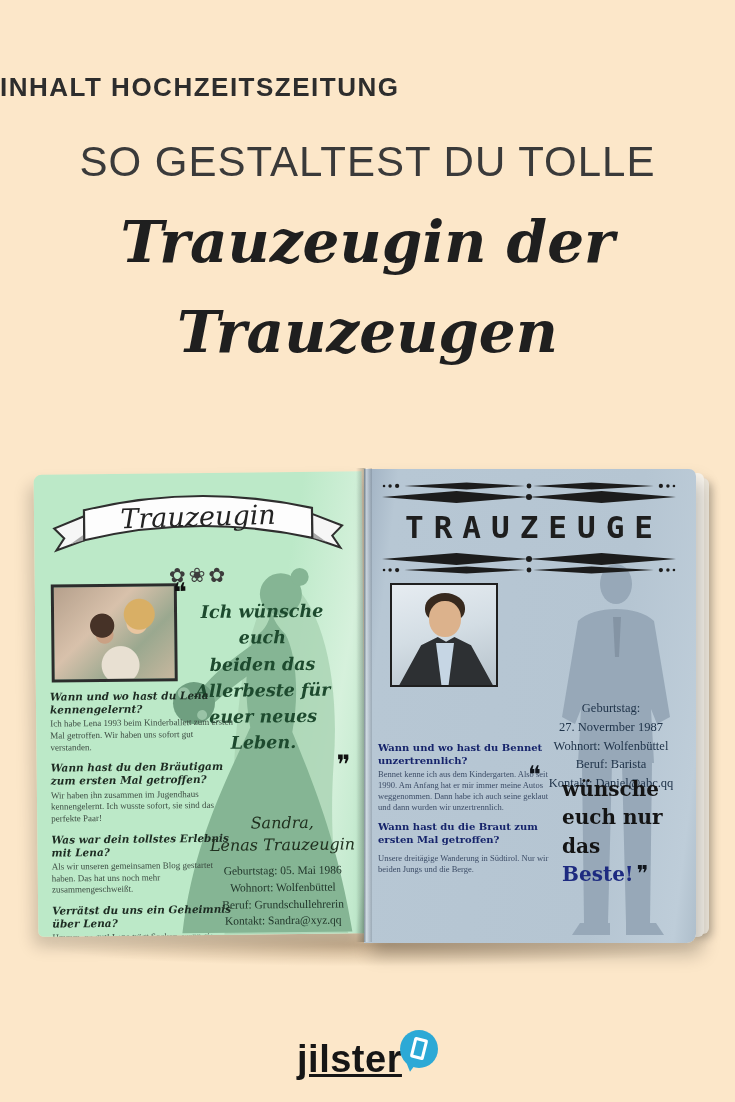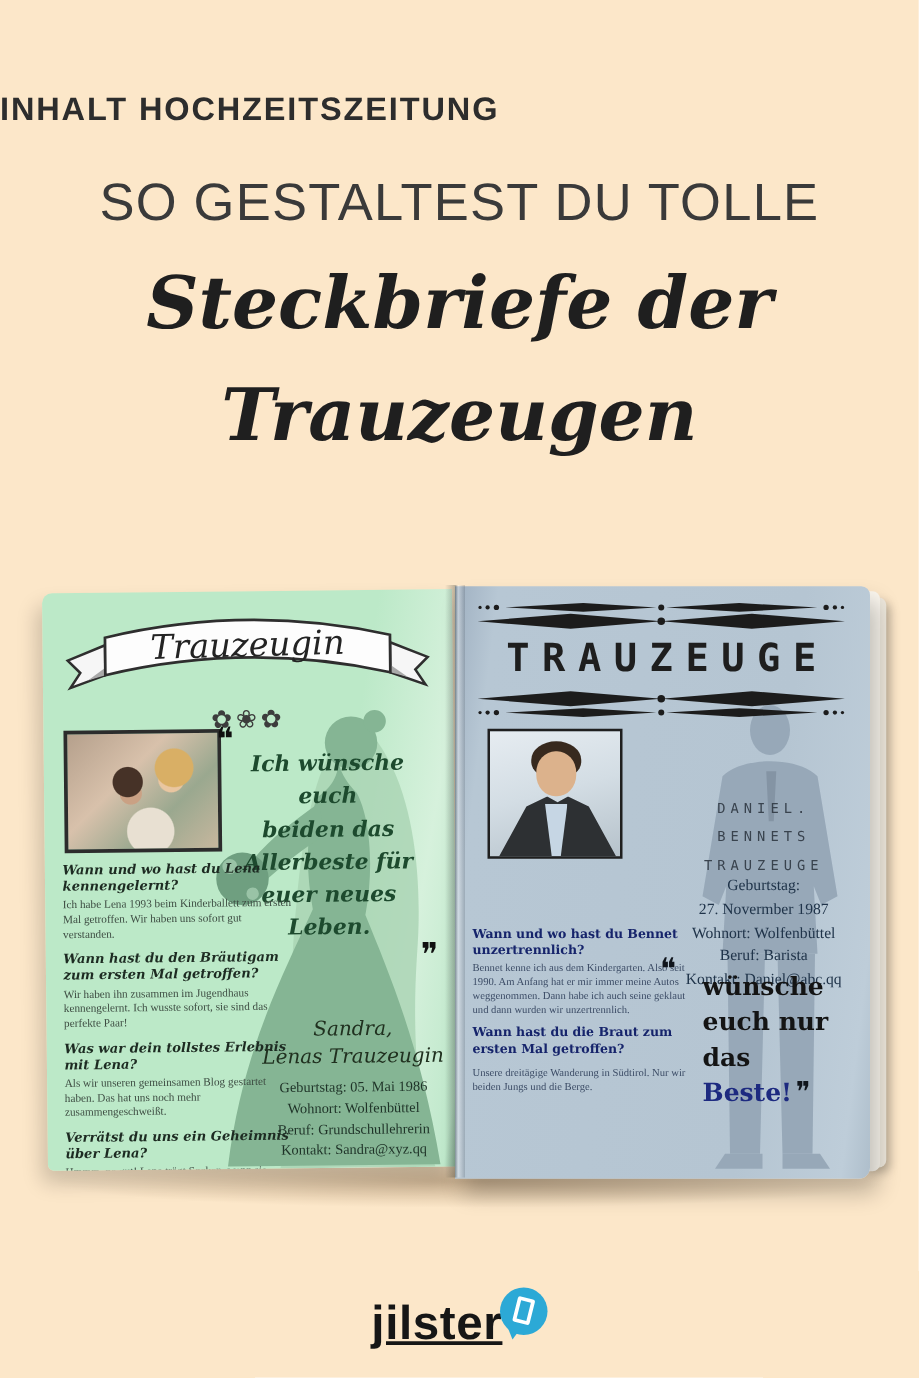--- a/index.html
+++ b/index.html
@@ -108,21 +108,21 @@
     border:3px solid #ffffff; border-radius:2px; transform:rotate(14deg); }
 </style>
 </head>
 <body>
 
 <div id="canvas">
 
   <div class="kicker">INHALT HOCHZEITSZEITUNG</div>
   <div class="headline">SO GESTALTEST DU TOLLE</div>
   <div class="script">
-    <span class="qline">Steckbriefe der</span>
+    <span class="qline">Trauzeugin der</span>
     <span class="qline">Trauzeugen</span>
   </div>
 
   <div class="magazine">
     <div class="mag-shadow"></div>
     <div class="stack1"></div>
     <div class="stack2"></div>
 
     <div class="page page-left">
 
@@ -247,24 +247,20 @@
         </svg>
       </div>
 
       <div class="photo-right">
         <span class="hair"></span>
         <span class="face"></span>
         <span class="suit"></span>
         <span class="shirt"></span>
       </div>
 
-      <div class="name-right">
-        <span class="qline">DANIEL.</span>
-        <span class="qline">BENNETS TRAUZEUGE</span>
-      </div>
 
       <div class="details-right">
         <span class="qline">Geburtstag:</span>
         <span class="qline">27. Novermber 1987</span>
         <span class="qline">Wohnort: Wolfenbüttel</span>
         <span class="qline">Beruf: Barista</span>
         <span class="qline">Kontakt: Daniel@abc.qq</span>
       </div>
 
       <div class="qa-right">

